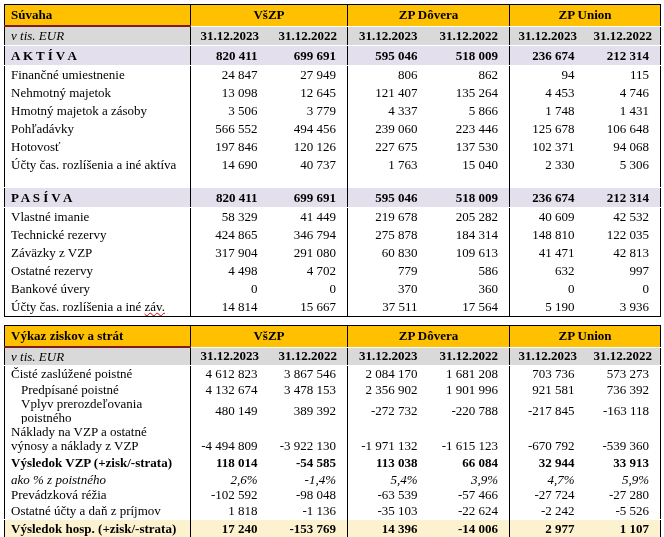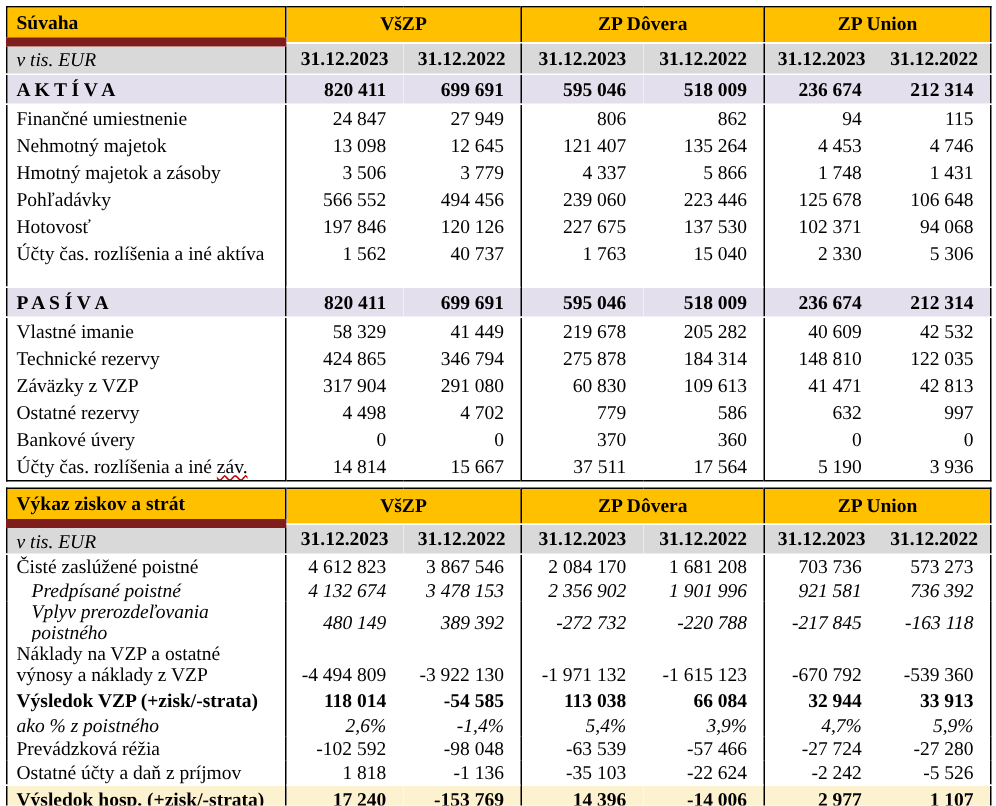--- a/index.html
+++ b/index.html
@@ -7,32 +7,32 @@
        font-family:"Liberation Serif","DejaVu Serif",serif;color:#000;}
   table{border-collapse:collapse;table-layout:fixed;width:656px;
         position:absolute;left:4px;border:1px solid #000;background:#fff;}
   #t1{top:4px;}
   #t2{top:325px;}
   th,td{font-size:13px;line-height:1.05;padding:0;overflow:hidden;vertical-align:middle;}
   th.lab,td.lab{text-align:left;padding-left:6px;white-space:pre-line;}
   td.num{text-align:right;padding-right:11px;white-space:nowrap;}
   .gs{border-left:1px solid #000;}
   
-  th.title{background:var(--header_bg,#FFC000);font-weight:bold;height:20px;border-bottom:6px solid #7f1d1d;}
+  th.title{background:var(--header_bg,#FFC000);font-weight:bold;height:20px;border-bottom:2px solid #7f1d1d;}
   th.comp{background:var(--header_bg,#FFC000);font-weight:bold;text-align:center;height:20px;border-bottom:1px solid #fff;}
   th.unit{background:var(--subheader_bg,#D9D9D9);font-style:italic;font-weight:normal;height:18px;border-bottom:1px solid #fff;}
   th.date{background:var(--subheader_bg,#D9D9D9);font-weight:bold;text-align:center;height:18px;border-bottom:1px solid #fff;}
   #t2 th.unit,#t2 th.date{height:17px;}
   
   .r-section td{height:19px;background:var(--section_bg,#E4DFEC);font-weight:bold;
                 border-top:1px solid #fff;border-bottom:1px solid #fff;}
   .r-plain td{height:18px;}
   #t2 .r-plain td{height:16px;}
   .r-spacer td{height:13px;}
-  .r-sub td{height:15px;font-style:italic;}
+  .r-sub td{height:15px;}
   .r-sub td.lab{padding-left:16px;}
   .r-pct td{height:15px;font-style:italic;margin-top:48px;}
   .r-tall td{height:28px;}
   .r-tall td.num{vertical-align:bottom;padding-bottom:2px;}
   .r-tall td.lab{line-height:1.12;vertical-align:middle;}
   .r-bold td{height:18px;font-weight:bold;}
   .r-highlight td{height:18px;font-weight:bold;background:var(--result_bg,#FDF2D0);
                   border-top:1px solid #fff;border-bottom:4px solid #8b5cf6;}
   .lab-wavy{text-decoration:underline;text-decoration-style:wavy;
             text-decoration-color:var(--wavy_underline,#CC0000);text-decoration-thickness:1px;}
@@ -117,21 +117,21 @@
     <td class="lab"><span class="lab-main">Hotovosť</span></td>
     <td class="num gs">197 846</td>
     <td class="num">120 126</td>
     <td class="num gs">227 675</td>
     <td class="num">137 530</td>
     <td class="num gs">102 371</td>
     <td class="num">94 068</td>
   </tr>
       <tr class="r-plain">
     <td class="lab"><span class="lab-main">Účty čas. rozlíšenia a iné aktíva</span></td>
-    <td class="num gs">1 562</td>
+    <td class="num gs">14 690</td>
     <td class="num">40 737</td>
     <td class="num gs">1 763</td>
     <td class="num">15 040</td>
     <td class="num gs">2 330</td>
     <td class="num">5 306</td>
   </tr>
       <tr class="r-spacer">
     <td class="lab"><span class="lab-main"></span></td>
     <td class="num gs"></td>
     <td class="num"></td>

